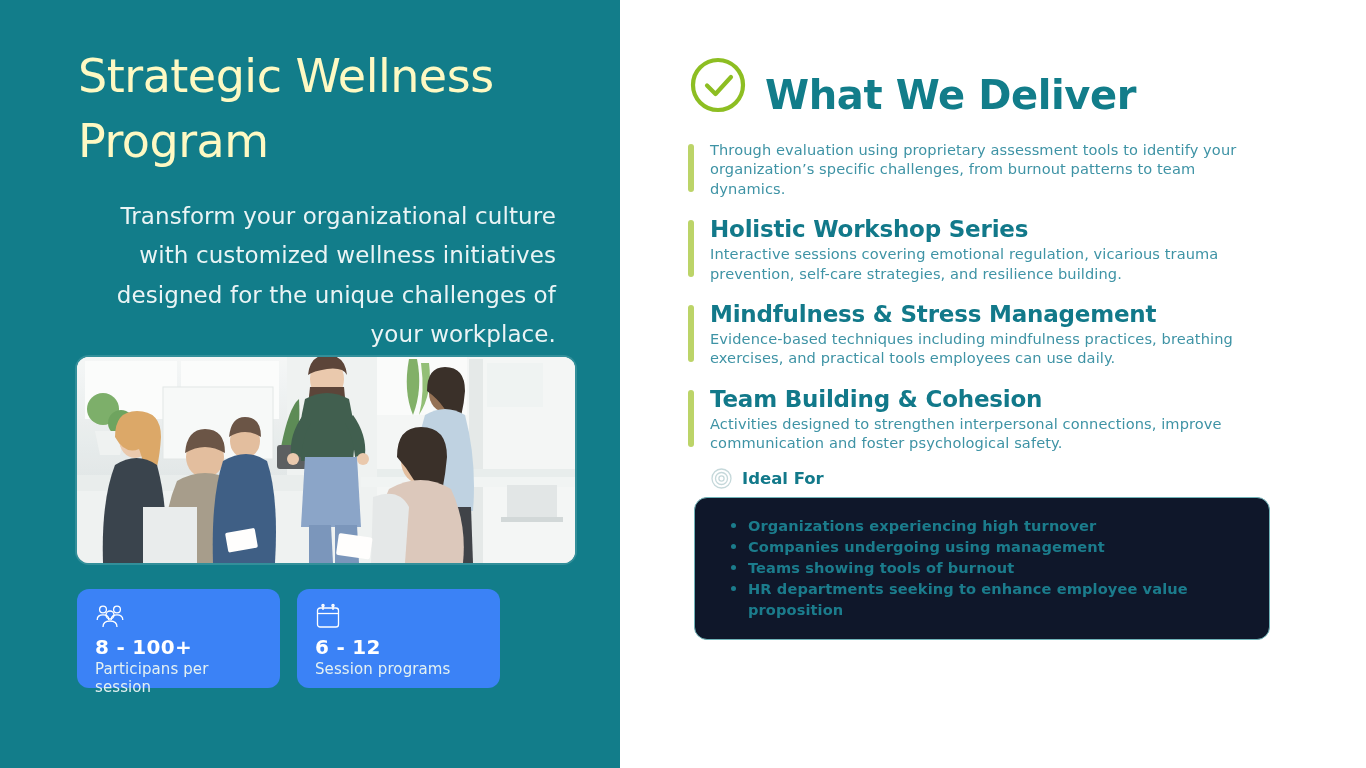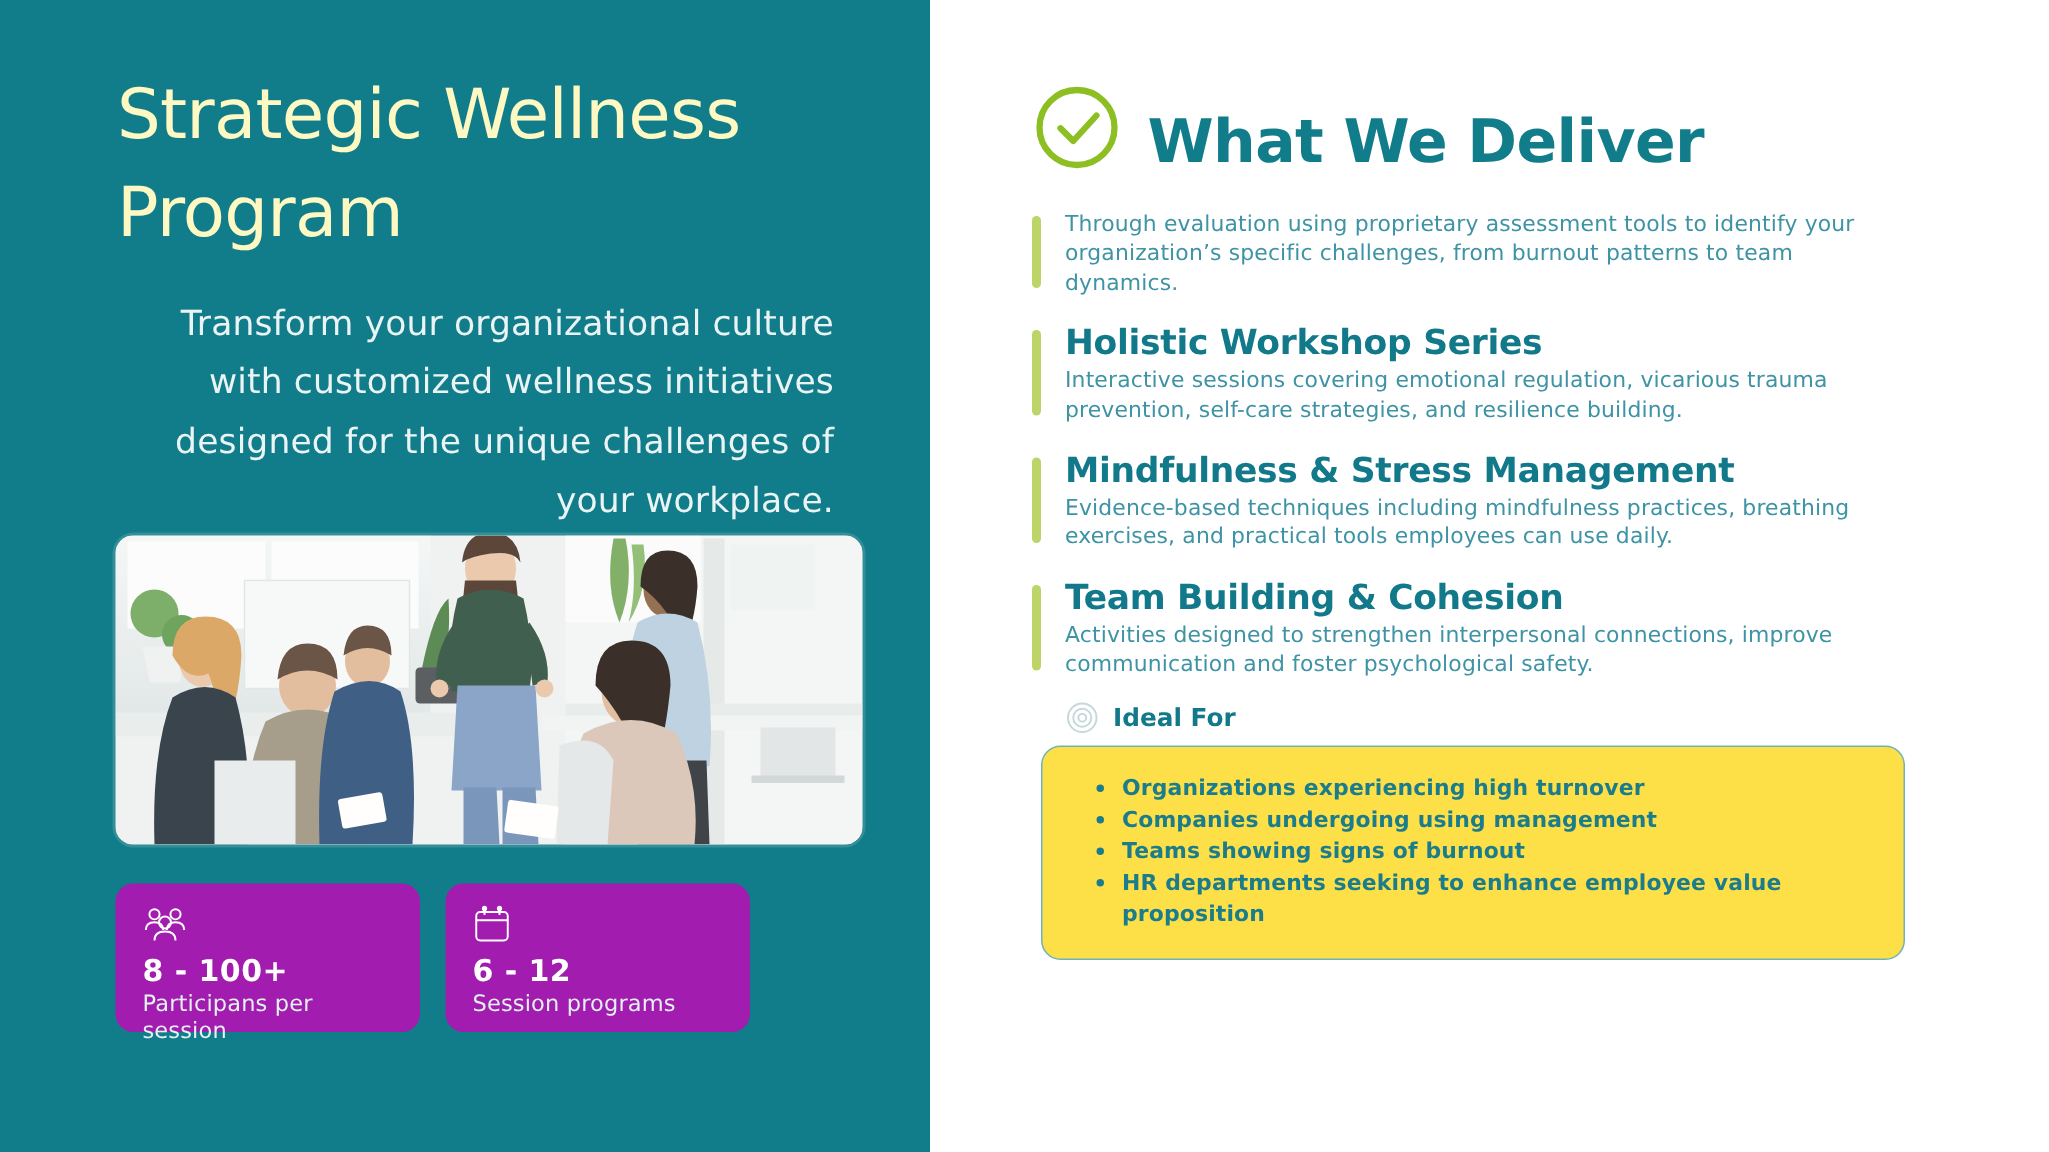--- a/index.html
+++ b/index.html
@@ -43,21 +43,21 @@
     box-shadow:0 0 0 2px rgba(255,255,255,0.14);
   }
   .photo-frame svg{ display:block; width:100%; height:100%; }
 
   .stat-row{
     position:absolute; left:77px; top:589px;
     display:flex; gap:17px;
   }
   .stat-card{
     width:203px; height:99px;
-    background:#a21caf;
+    background:#3b82f6;
     border-radius:12px;
     padding:12px 16px 0 18px;
     color:#ffffff;
   }
   .stat-icon{ height:30px; display:flex; align-items:center; }
   .stat-value{
     font-size:20px; font-weight:800; margin-top:4px; letter-spacing:0.3px;
   }
   .stat-label{
     font-size:15px; font-weight:400; color:#e4f1f2; margin-top:1px;
@@ -103,21 +103,21 @@
     margin-top:-4px; margin-bottom:7px; padding-left:22px;
   }
   .target-icon{ width:23px; height:23px; opacity:.45; }
   .ideal-label{ color:#12798A; font-size:16.5px; font-weight:700; }
 
   .ideal-box{
     margin-left:6px;
     width:576px;
     border:1.6px solid #6FB3B8;
     border-radius:13px;
-    background:#fde047;
+    background:#0f172a;
     padding:17px 26px 19px 36px;
   }
   .ideal-box ul{ list-style:none; }
   .ideal-box li{
     position:relative;
     color:#1B7C8C; font-size:14.6px; font-weight:600;
     line-height:1.45; padding-left:17px; letter-spacing:0.1px;
   }
   .ideal-box li::before{
     content:"";
@@ -291,18 +291,18 @@
         <circle cx="11.5" cy="11.5" r="2.6"></circle>
       </svg>
     </span>
     <span class="ideal-label">Ideal For</span>
   </div>
 
   <div class="ideal-box">
     <ul>
       <li>Organizations experiencing high turnover</li>
       <li>Companies undergoing using management</li>
-      <li>Teams showing signs of burnout</li>
+      <li>Teams showing tools of burnout</li>
       <li>HR departments seeking to enhance employee value proposition</li>
     </ul>
   </div>
 
 </div>
 
 </body></html>

